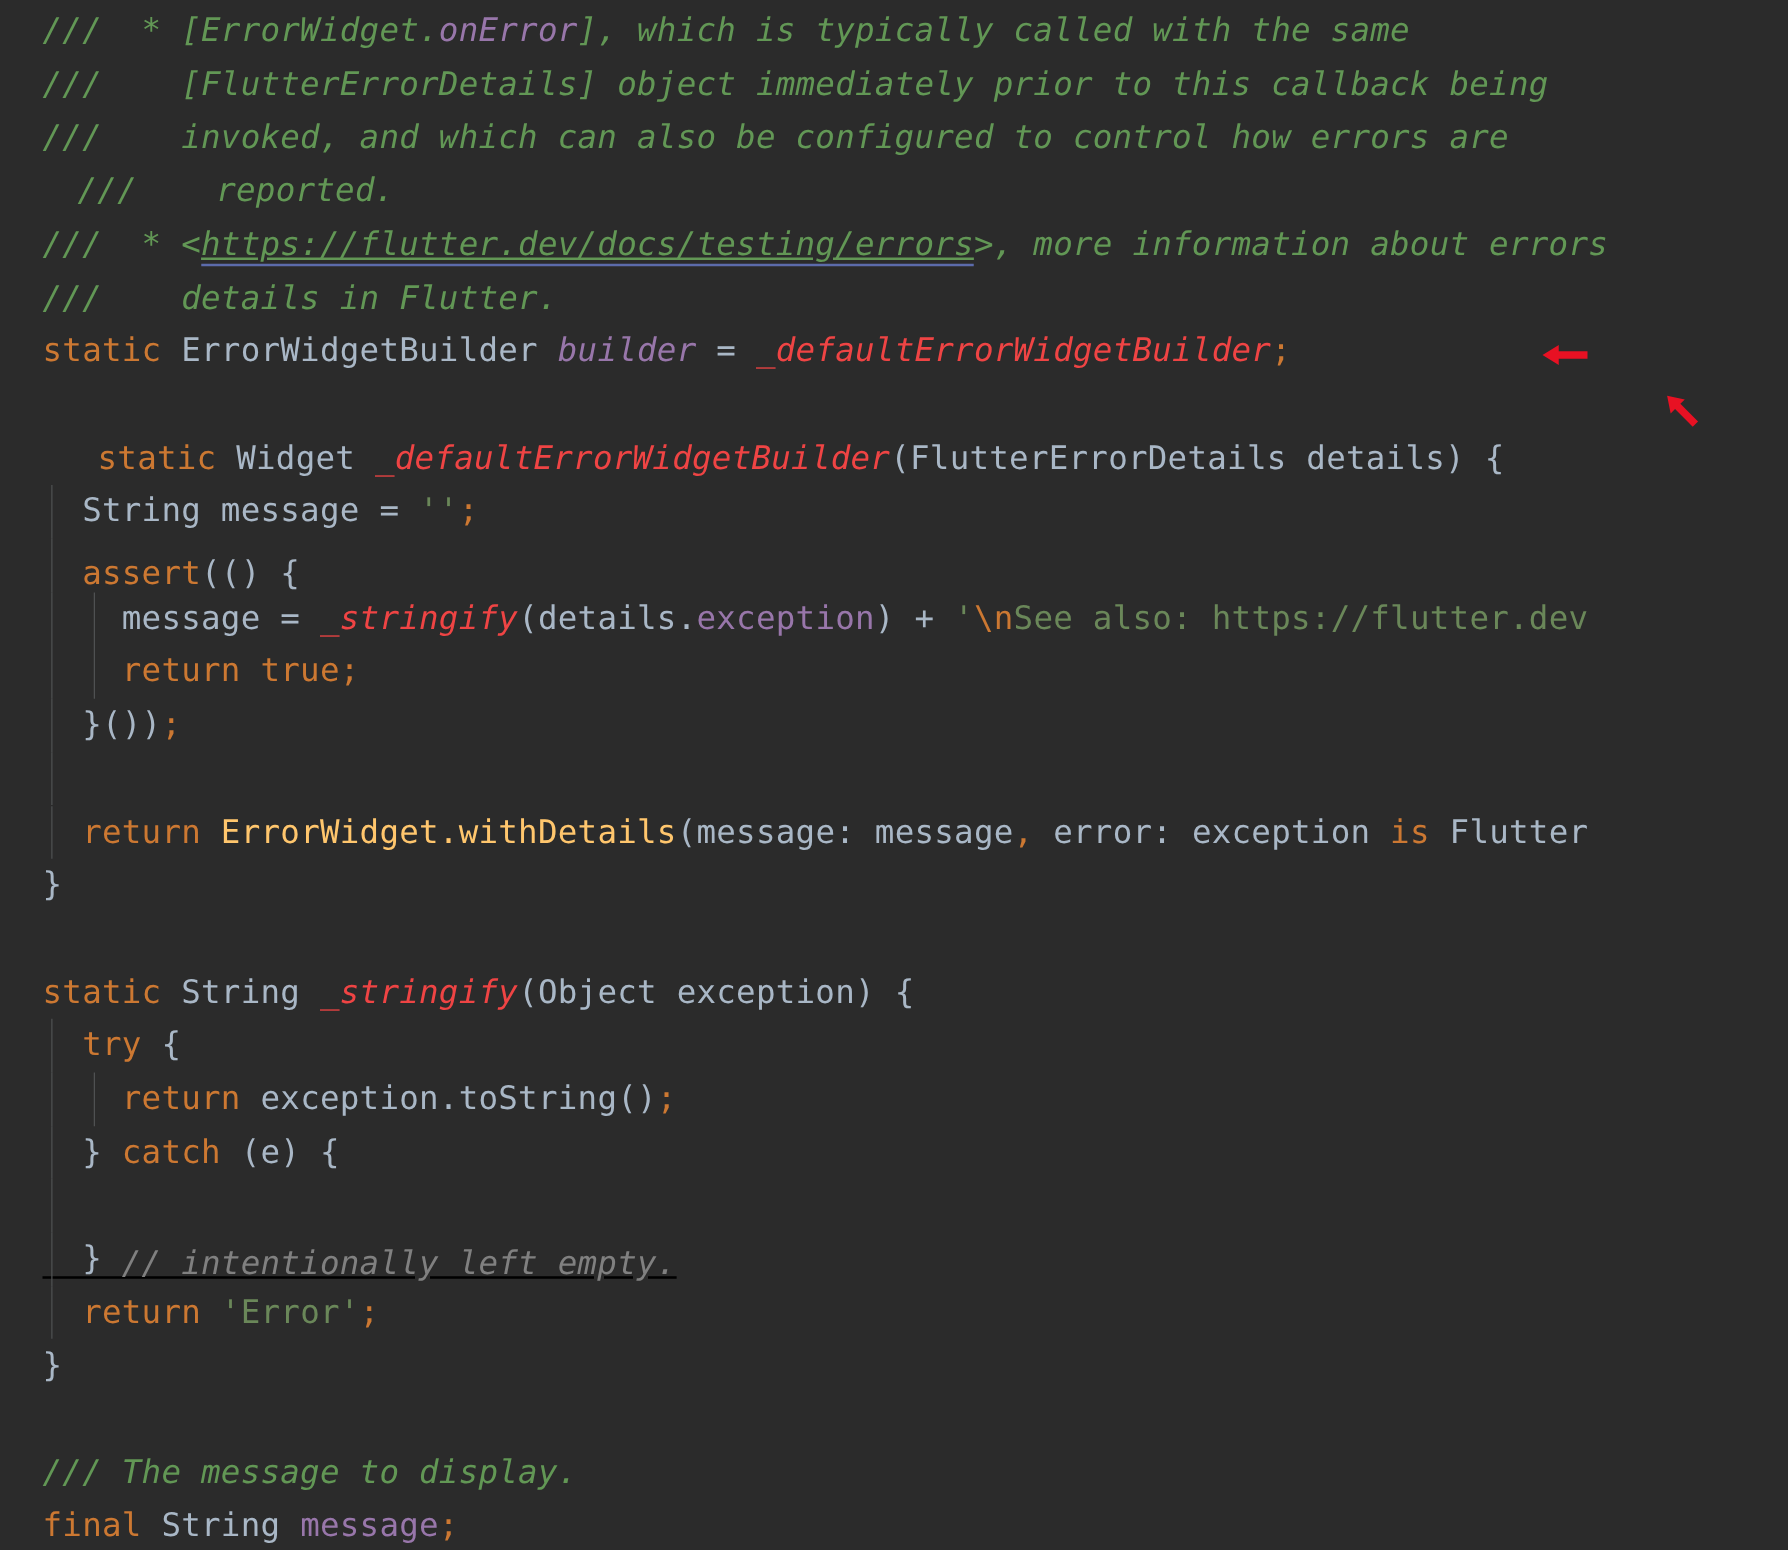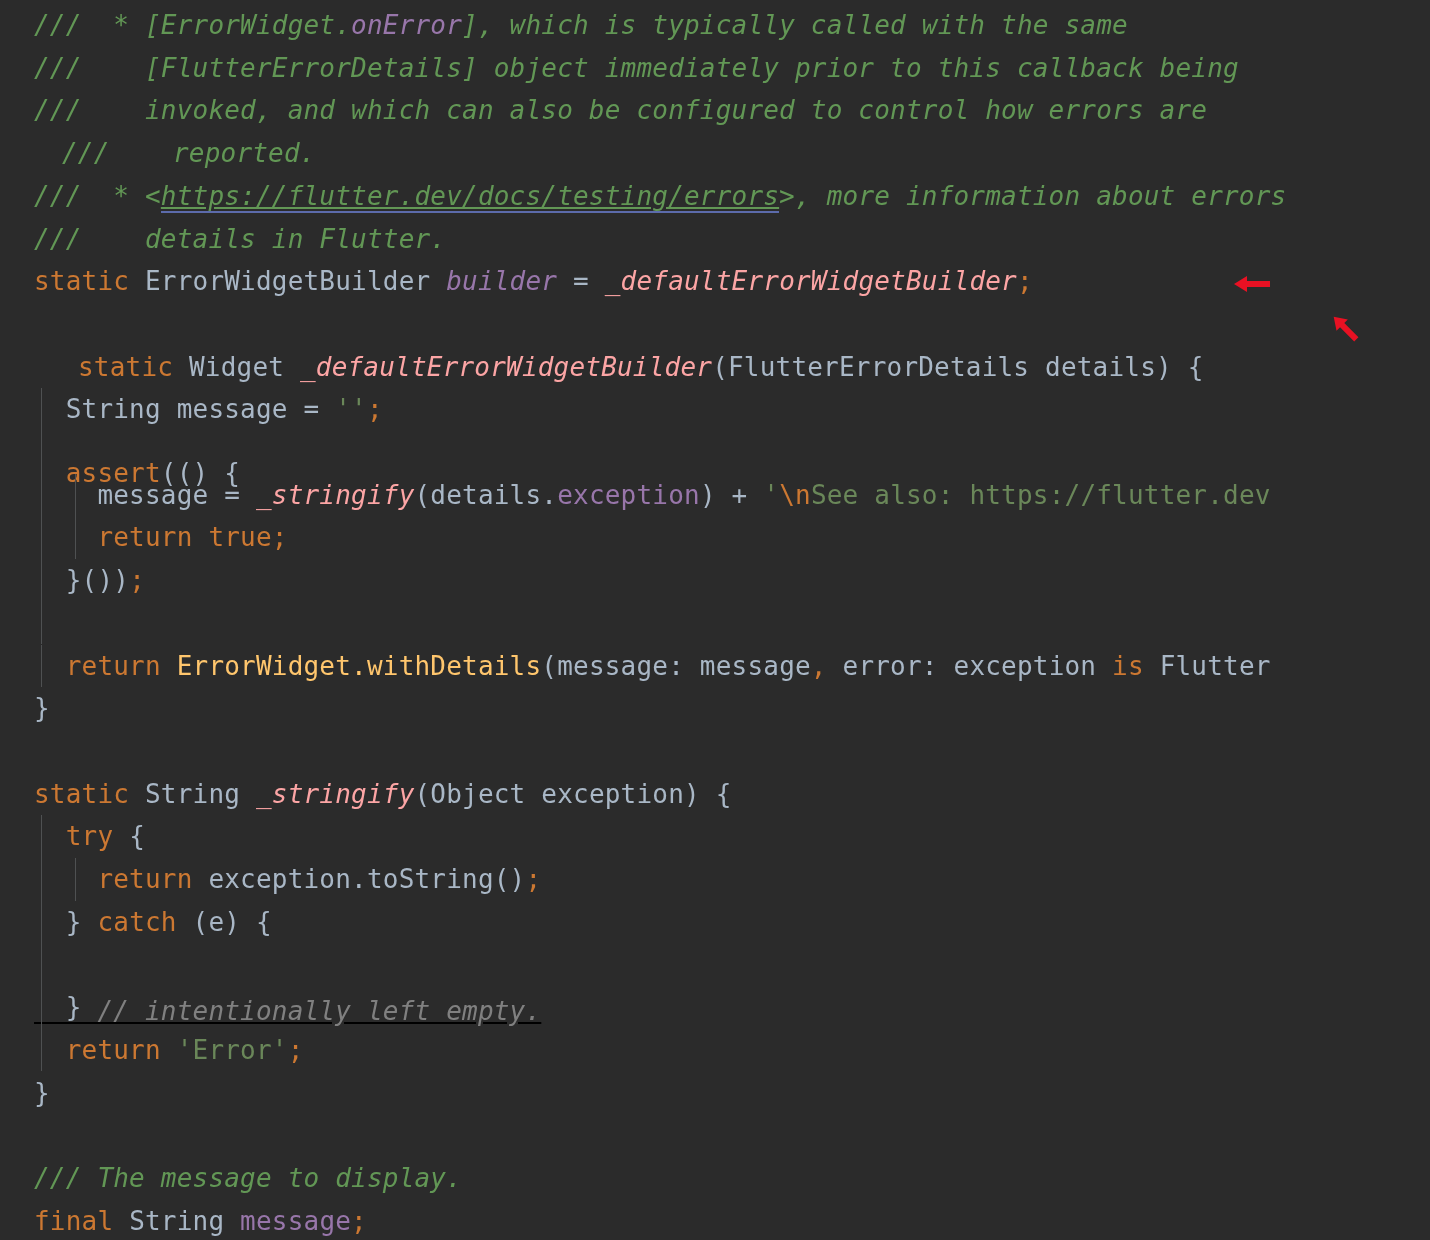--- a/index.html
+++ b/index.html
@@ -35,21 +35,21 @@
   
   .doc      { color:#629755; font-style:italic; }
   .docref   { color:#9876aa; font-style:italic; }
   .doclink  { color:#629755; font-style:italic;
               border-bottom:2px solid #5c6bab;text-decoration:underline; }
   .cmt      { color:#808080; font-style:italic; }
   .kw       { color:#cc7832; }
   .plain    { color:#a9b7c6; }
   .field    { color:#9876aa; }
   .fielditl { color:#9876aa; font-style:italic; }
-  .fn       { color:#fca5a5; font-style:italic; }
+  .fn       { color:#ef4444; font-style:italic; }
   .fnstatic { color:#ffc66d; }
   .str      { color:#6a8759; }
   .esc      { color:#cc7832; }
   .punctk   { color:#cc7832; }
 
   
   .guide {
     position:absolute;
     width:1px;
     background:#4f5152;
@@ -68,21 +68,21 @@
       <div class="line" style="position: absolute; top: 46.7px; left: 0px; width: 1430px;"><span class="doc">///    [FlutterErrorDetails] object immediately prior to this callback being</span></div>
       <div class="line" style="position: absolute; top: 89.4px; left: 0px; width: 1430px;"><span class="doc">///    invoked, and which can also be configured to control how errors are</span></div>
       <div class="line" style="position: absolute; top: 132.1px; left: 16px; width: 1238px; margin-left: 12px;"><span class="doc">///    reported.</span></div>
       <div class="line" style="position: absolute; top: 174.8px; left: 0px; width: 1430px;"><span class="doc">///  * &lt;</span><span class="doclink">https://flutter.dev/docs/testing/errors</span><span class="doc">&gt;, more information about errors</span></div>
       <div class="line" style="position: absolute; top: 217.5px; left: 0px; width: 1430px;"><span class="doc">///    details in Flutter.</span></div>
       <div class="line" style="position: absolute; top: 260.2px; left: 0px; width: 1430px;"><span class="kw">static</span><span class="plain"> ErrorWidgetBuilder </span><span class="fielditl">builder</span><span class="plain"> = </span><span class="fn">_defaultErrorWidgetBuilder</span><span class="punctk">;</span></div>
       <div class="line" style="position: absolute; top: 302.9px; left: 0px; width: 1430px;"></div>
       <div class="line" style="position: absolute; top: 345.6px; left: 0px; width: 1430px; margin-left: 44px;"><span class="kw">static</span><span class="plain"> Widget </span><span class="fn">_defaultErrorWidgetBuilder</span><span class="plain">(FlutterErrorDetails details) {</span></div>
       <div class="line" style="position: absolute; top: 388.3px; left: 0px; width: 1430px;"><span class="plain">  String message = </span><span class="str">''</span><span class="punctk">;</span></div>
       <div class="guide" style="left: 41px; top: 388.3px; height: 42.7px;"></div>
-      <div class="line" style="position: absolute; top: 452px; left: 0px; width: 1430px;"><span class="kw">  assert</span><span class="plain">(() {</span></div>
+      <div class="line" style="position: absolute; top: 438px; left: 0px; width: 1430px;"><span class="kw">  assert</span><span class="plain">(() {</span></div>
       <div class="guide" style="left: 41px; top: 431px; height: 42.7px;"></div>
       <div class="line" style="position: absolute; top: 473.7px; left: 0px; width: 1430px;"><span class="plain">    message = </span><span class="fn">_stringify</span><span class="plain">(details.</span><span class="field">exception</span><span class="plain">) + </span><span class="str">'</span><span class="esc">\n</span><span class="str">See also: https://flutter.dev</span></div>
       <div class="guide" style="left: 41px; top: 473.7px; height: 42.7px;"></div>
       <div class="guide" style="left: 75px; top: 473.7px; height: 42.7px;"></div>
       <div class="line" style="position: absolute; top: 516.4px; left: 0px; width: 1152px;"><span class="kw">    return true</span><span class="punctk">;</span></div>
       <div class="guide" style="left: 41px; top: 516.4px; height: 42.7px;"></div>
       <div class="guide" style="left: 75px; top: 516.4px; height: 42.7px;"></div>
       <div class="line" style="position: absolute; top: 559.1px; left: 0px; width: 1430px;"><span class="plain">  }())</span><span class="punctk">;</span></div>
       <div class="guide" style="left: 41px; top: 559.1px; height: 42.7px;"></div>
       <div class="guide" style="left: 41px; top: 601.8px; height: 42.7px;"></div>

